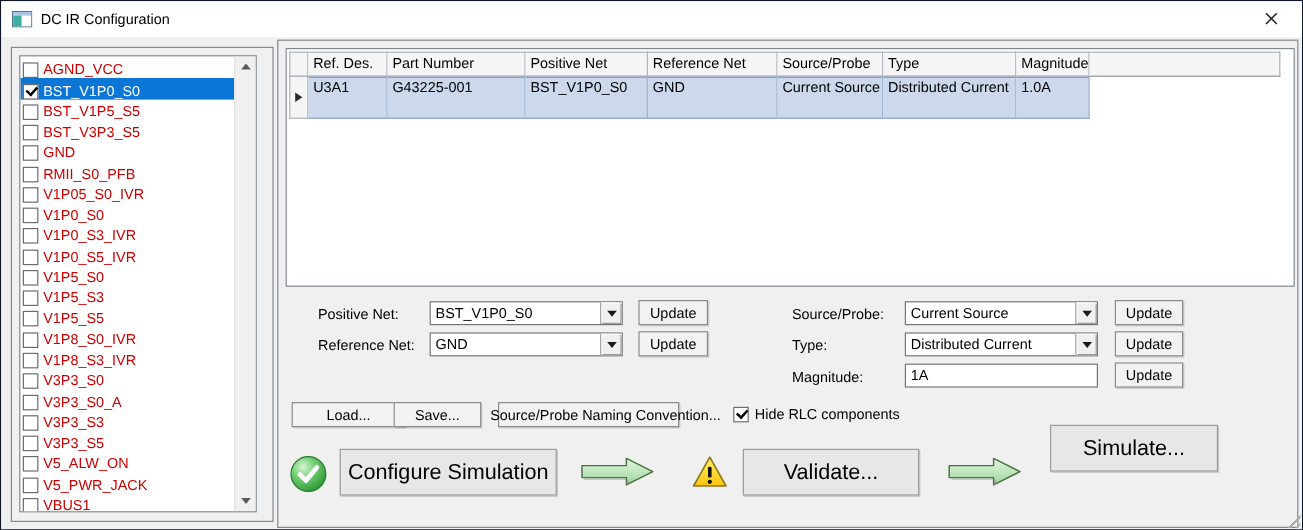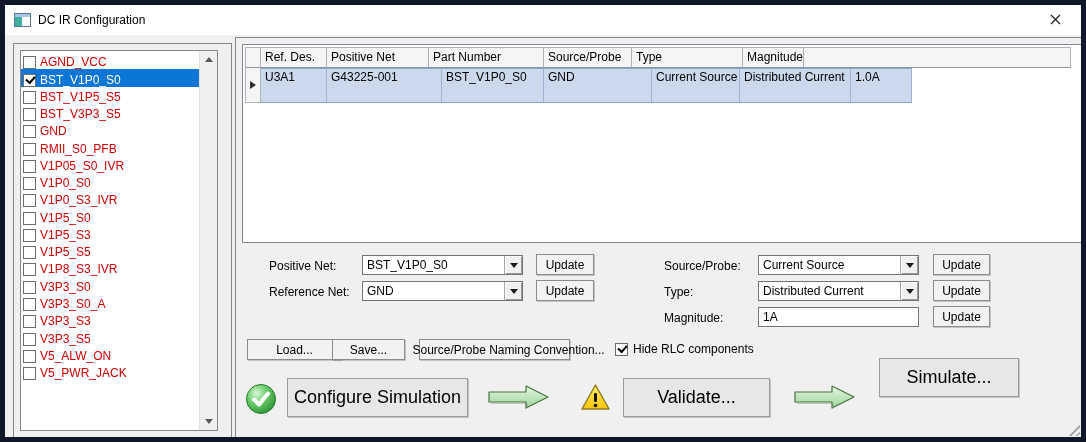--- a/index.html
+++ b/index.html
@@ -1,18 +1,18 @@
 <!DOCTYPE html>
 <html><head>
 <meta charset="utf-8">
 <style>
   html,body { margin:0; padding:0; background:#d8d8d8; }
   #app {
     position:relative; width:1086px; height:442px;
-    background:#ffffff; border:5px solid #0f172a; box-sizing:border-box;
+    background:#ffffff; border:1px solid #0f172a; box-sizing:border-box;
     font-family:"Liberation Sans", sans-serif; font-size:12px; color:#000;
     overflow:hidden;
   }
   
   .titlebar { position:absolute; left:0; top:0; width:100%; height:30px; background:#ffffff; }
   .title-icon { position:absolute; left:9px; top:8px; width:17px; height:14px; }
   .title-text { position:absolute; left:33px; top:8px; font-size:12px; color:#000; }
   .close-btn {
     position:absolute; right:6px; top:0; width:40px; height:29px;
     display:flex; align-items:center; justify-content:center; cursor:default;
@@ -179,32 +179,40 @@
             <div class="lb-item">
               <div class="cbx"></div>
               <div class="lb-label">V1P0_S0</div>
             </div>
             <div class="lb-item">
               <div class="cbx"></div>
               <div class="lb-label">V1P0_S3_IVR</div>
             </div>
             <div class="lb-item">
               <div class="cbx"></div>
+              <div class="lb-label">V1P0_S5_IVR</div>
+            </div>
+            <div class="lb-item">
+              <div class="cbx"></div>
               <div class="lb-label">V1P5_S0</div>
             </div>
             <div class="lb-item">
               <div class="cbx"></div>
               <div class="lb-label">V1P5_S3</div>
             </div>
             <div class="lb-item">
               <div class="cbx"></div>
               <div class="lb-label">V1P5_S5</div>
             </div>
             <div class="lb-item">
               <div class="cbx"></div>
+              <div class="lb-label">V1P8_S0_IVR</div>
+            </div>
+            <div class="lb-item">
+              <div class="cbx"></div>
               <div class="lb-label">V1P8_S3_IVR</div>
             </div>
             <div class="lb-item">
               <div class="cbx"></div>
               <div class="lb-label">V3P3_S0</div>
             </div>
             <div class="lb-item">
               <div class="cbx"></div>
               <div class="lb-label">V3P3_S0_A</div>
             </div>
@@ -216,42 +224,47 @@
               <div class="cbx"></div>
               <div class="lb-label">V3P3_S5</div>
             </div>
             <div class="lb-item">
               <div class="cbx"></div>
               <div class="lb-label">V5_ALW_ON</div>
             </div>
             <div class="lb-item">
               <div class="cbx"></div>
               <div class="lb-label">V5_PWR_JACK</div>
+            </div>
+            <div class="lb-item">
+              <div class="cbx"></div>
+              <div class="lb-label">VBUS1</div>
             </div>
           </div>
         <div class="lb-scroll">
           <div class="sb-arrow sb-up">
               <div class="tri-up"></div>
             </div>
           <div class="sb-arrow sb-down">
               <div class="tri-down"></div>
             </div>
         </div>
       </div>
     </div>
 
     <div class="right-panel">
 
       <div class="grid-container">
         <div class="grid">
           <div class="g-header" id="grid-header">
               <div class="g-hcell" style="width: 16px; padding: 0px;"></div>
               <div class="g-hcell" style="width: 66px;">Ref. Des.</div>
+              <div class="g-hcell" style="width: 115px;">Part Number</div>
               <div class="g-hcell" style="width: 102px;">Positive Net</div>
-              <div class="g-hcell" style="width: 115px;">Part Number</div>
+              <div class="g-hcell" style="width: 108px;">Reference Net</div>
               <div class="g-hcell" style="width: 88px;">Source/Probe</div>
               <div class="g-hcell" style="width: 111px;">Type</div>
               <div class="g-hcell" style="width: 61px;">Magnitude</div>
               <div class="g-hcell" style="flex: 1 1 0%;"></div>
             </div>
           <div id="grid-rows">
               <div class="g-row">
                 <div class="g-selcell" style="width: 16px;">
                   <div class="row-marker"></div>
                 </div>

